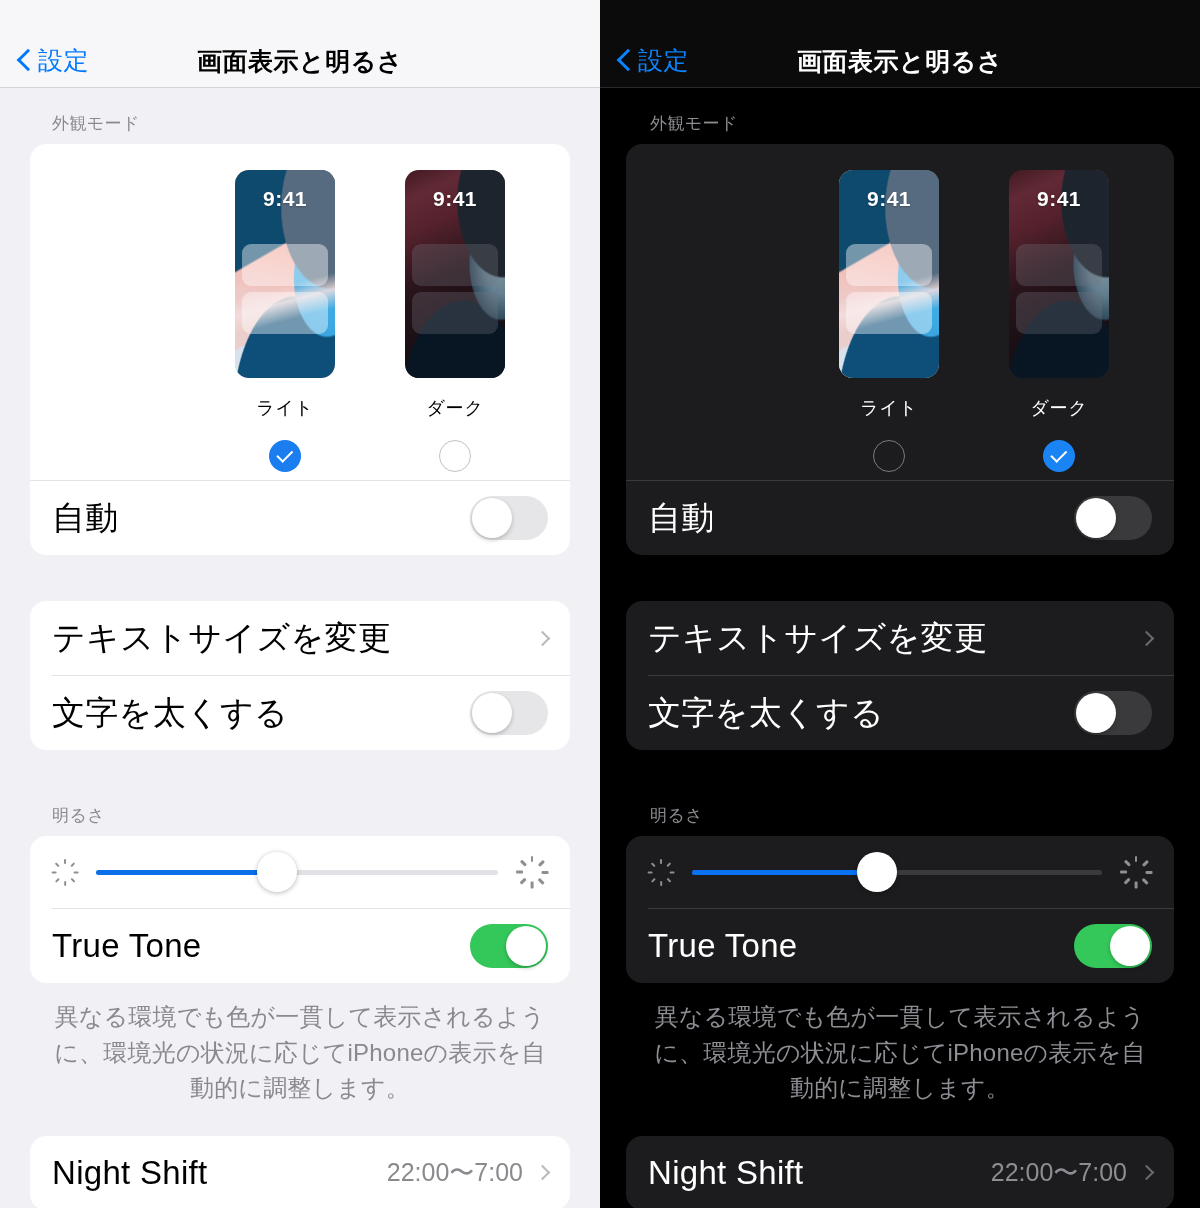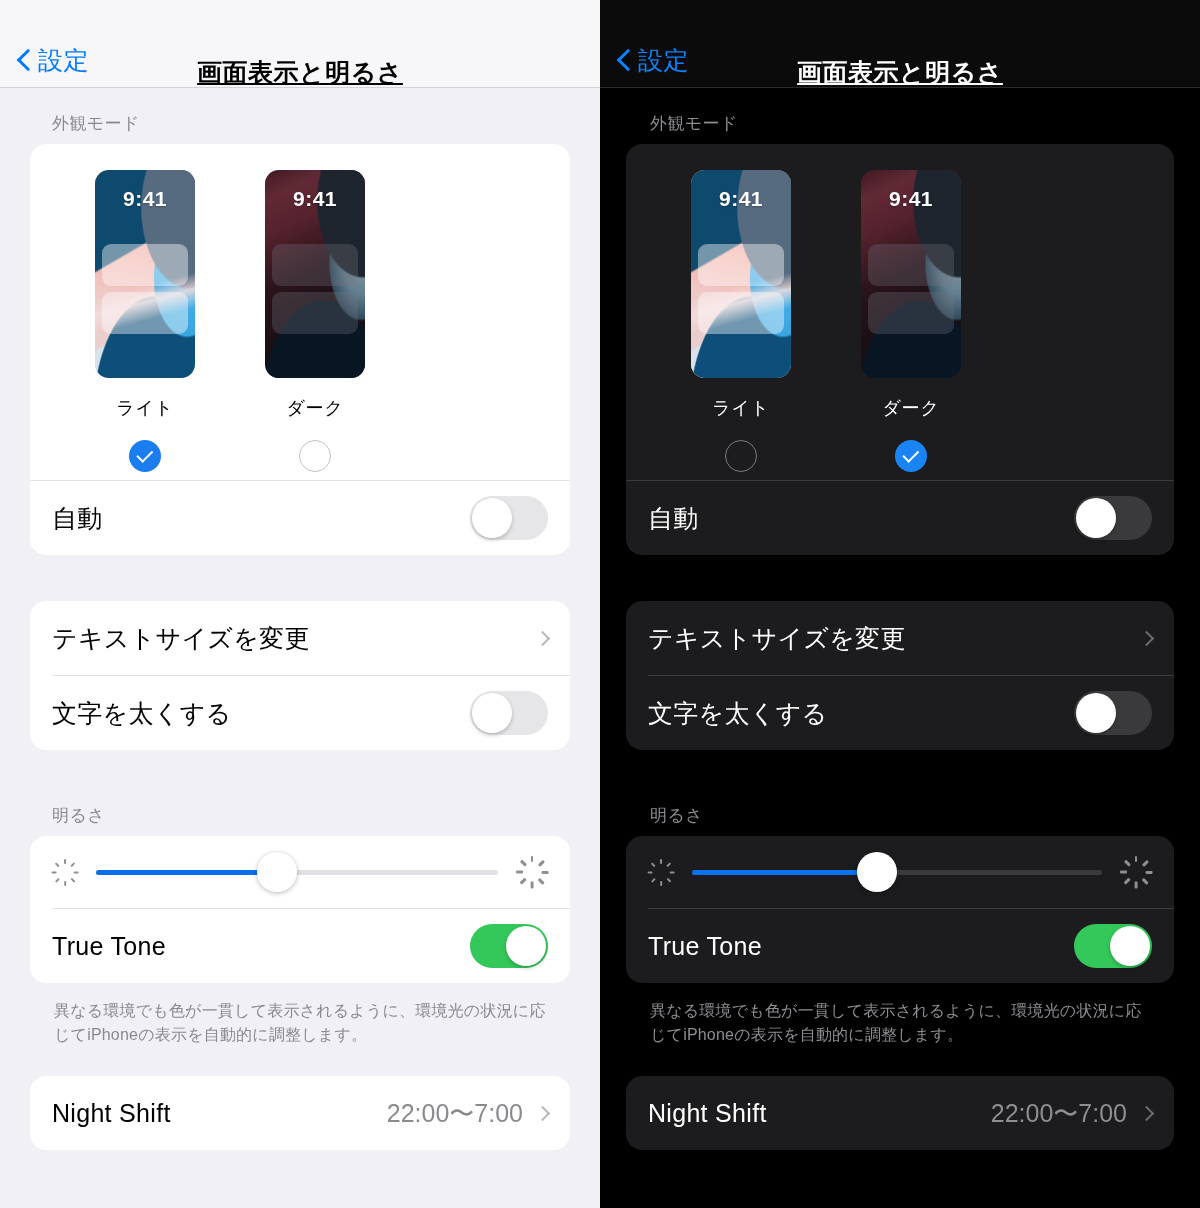--- a/index.html
+++ b/index.html
@@ -33,23 +33,23 @@
     width: 13px; height: 23px; position: relative; display: inline-block;
   }
   .chev-back::before {
     content: ""; position: absolute; left: 2px; top: 3px;
     width: 13px; height: 13px;
     border-left: 3.4px solid currentColor; border-bottom: 3.4px solid currentColor;
     transform: rotate(45deg);
   }
   .back-label { font-size: 25px; letter-spacing: .5px; }
   .nav-title {
-    position: absolute; left: 0; right: 0; top: 12px; height: 54px;
+    position: absolute; left: 0; right: 0; top: 1px; height: 54px;
     display: flex; align-items: center; justify-content: center;
-    font-size: 25px; font-weight: bold; letter-spacing: .5px; text-decoration: underline;
+    font-size: 25px; font-weight: bold; letter-spacing: .5px;
   }
   .light .nav-title { color: #000; }
   .dark  .nav-title { color: #fff; }
 
   
   .inner { padding: 0 30px; }
   .dark .inner { padding: 0 26px; }
 
   .section-head {
     font-size: 17px; letter-spacing: .4px;
@@ -60,31 +60,31 @@
   .dark .section-head { padding-left: 24px; }
 
   .card { border-radius: 16px; overflow: hidden; }
   .light .card { background: #ffffff; }
   .dark  .card { background: #1c1c1e; }
 
   .row {
     display: flex; align-items: center; position: relative;
     padding: 0 22px; min-height: 74px;
   }
-  .row-label { font-size: 25px; letter-spacing: .3px; flex: 1; }
+  .row-label { font-size: 33px; letter-spacing: .3px; flex: 1; }
   .light .row-label { color: #000; }
   .dark  .row-label { color: #fff; }
   .sep { height: 1px; margin-left: 22px; }
   .light .sep { background: #e3e3e6; }
   .dark  .sep { background: #3a3a3c; }
   .sep.full { margin-left: 0; }
 
   
   .appearance-body { padding: 26px 0 8px; }
-  .thumbs { display: flex; justify-content: flex-start; padding: 0 30px; }
+  .thumbs { display: flex; justify-content: flex-end; padding: 0 30px; }
   .thumb-col { display: flex; flex-direction: column; align-items: center; width: 170px; }
   .phone {
     width: 100px; height: 208px; border-radius: 14px;
     position: relative; overflow: hidden;
   }
   .phone .wp { position: absolute; inset: 0; }
   
   .wp-light {
     background:
       radial-gradient(120% 95% at 12% 100%, #d8e2ec 0%, #d8e2ec 16%, rgba(216,226,236,0) 17%),
@@ -198,22 +198,23 @@
   .dark  .track { background: #3a3a3c; }
   .fill { position: absolute; left: 0; top: 0; bottom: 0; background: #0a6fe8; border-radius: 3px; }
   .dark .fill { background: #0a72f0; }
   .sknob {
     position: absolute; top: 50%; width: 40px; height: 40px; margin-top: -20px;
     margin-left: -20px; border-radius: 50%; background: #fff;
     box-shadow: 0 1px 5px rgba(0,0,0,.28); cursor: pointer;
   }
 
   .footnote {
-    font-size: 16px; line-height: 1.48; letter-spacing: .2px;
+    font-size: 24px; line-height: 1.48; letter-spacing: .2px;
     padding: 16px 24px 0 24px;
+    text-align: center;
   }
   .light .footnote { color: #8a8a8e; }
   .dark  .footnote { color: #8d8d93; }
   .gap-lg { height: 46px; }
   .gap-md { height: 30px; }
 </style>
 </head>
 <body>
 
 <div class="panel light">

